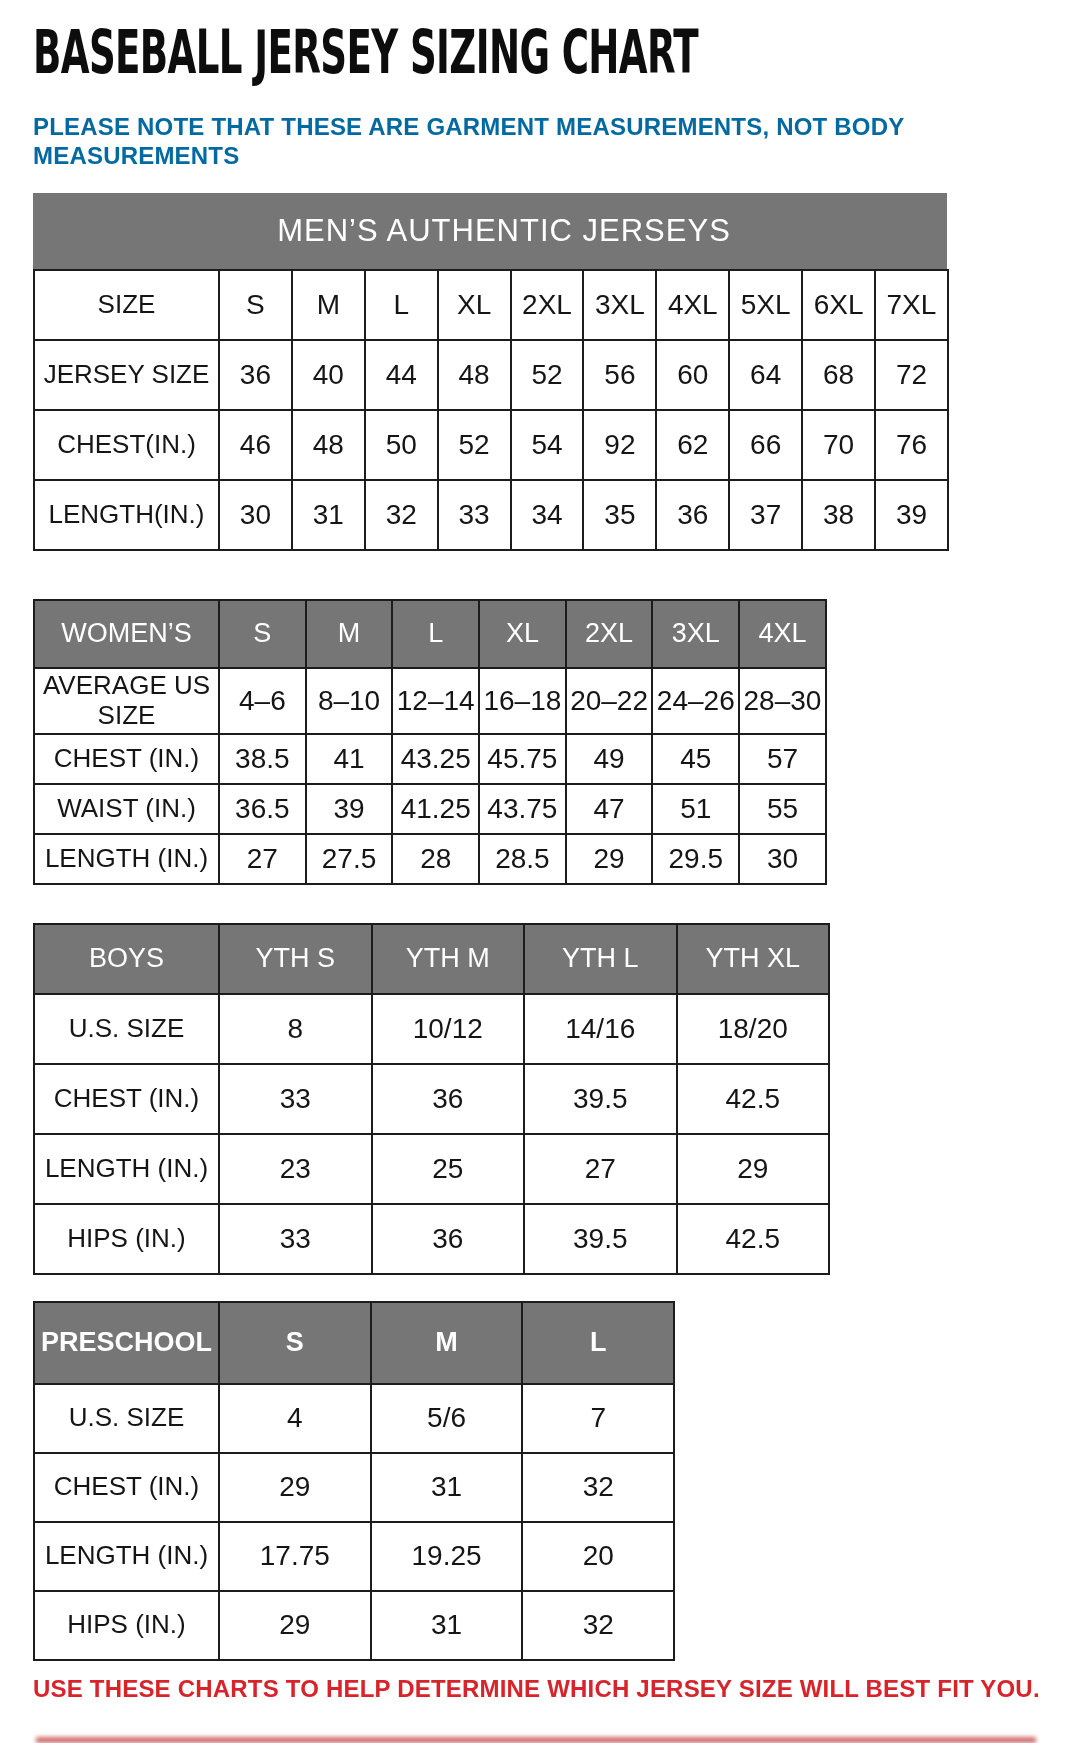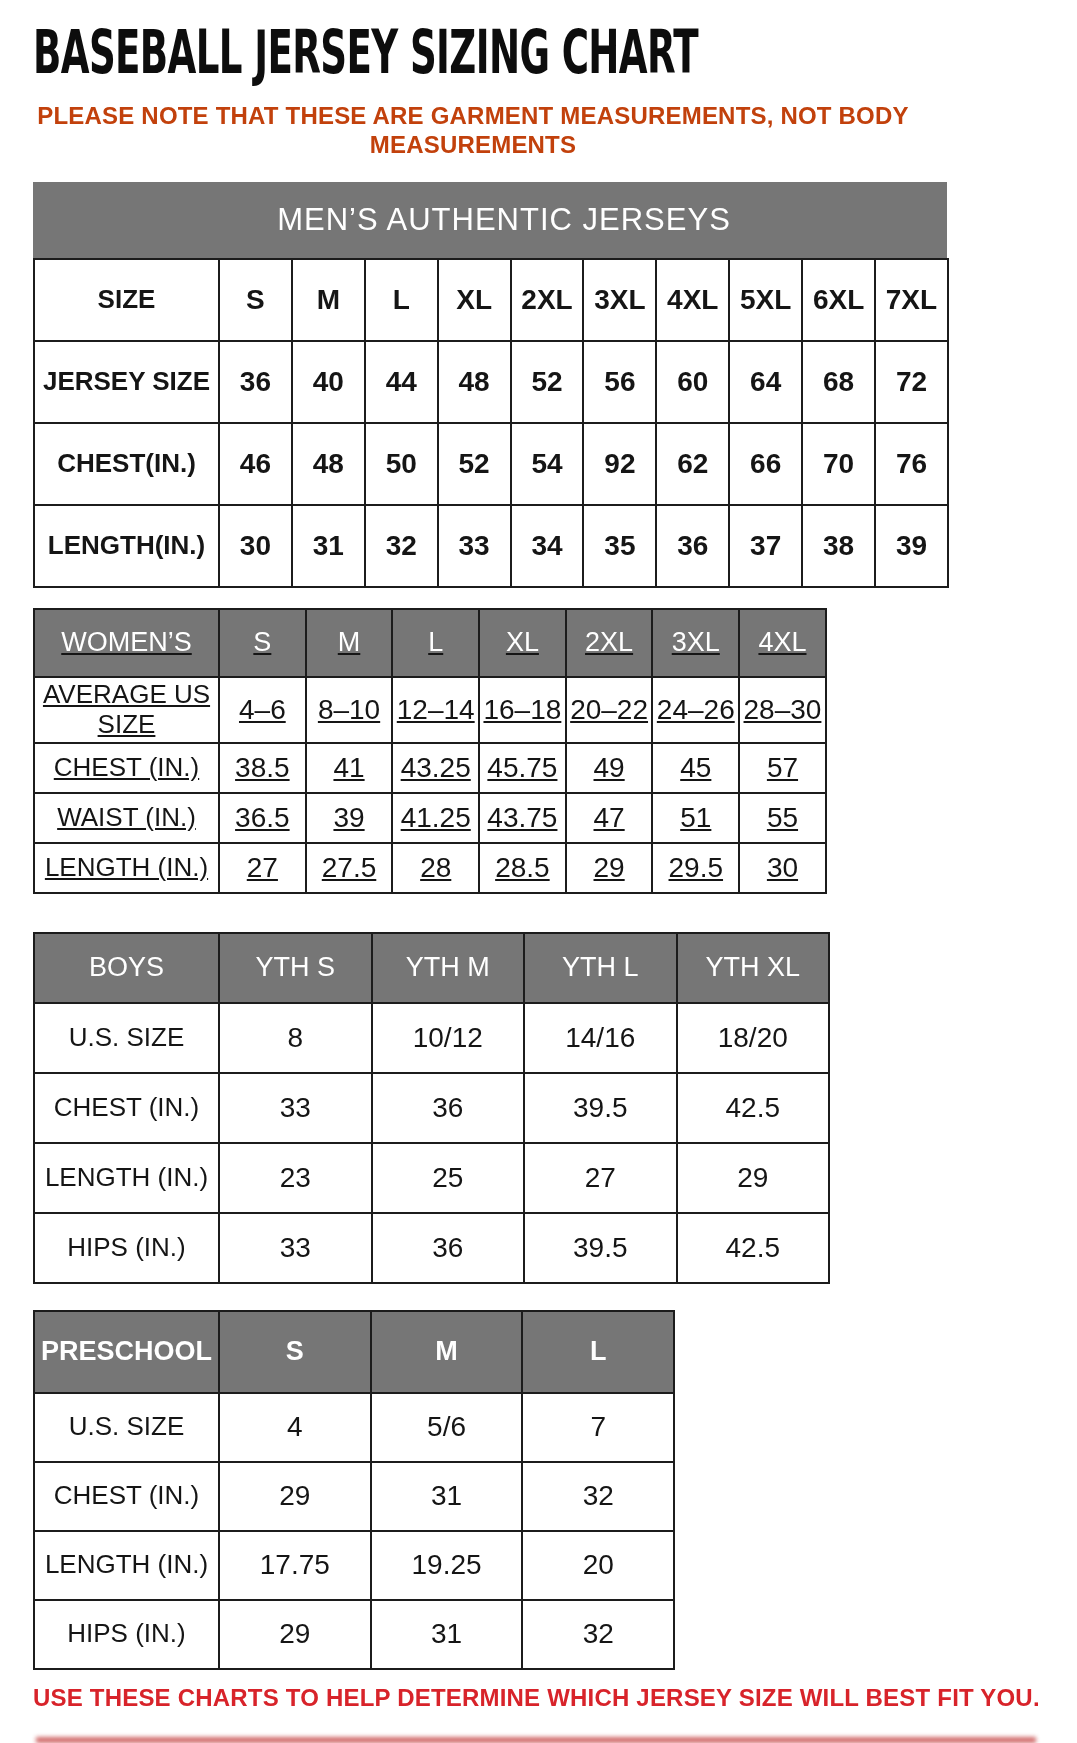--- a/index.html
+++ b/index.html
@@ -17,28 +17,27 @@
     font-weight: bold;
     font-size: 60px;
     line-height: 1.02;
     letter-spacing: -1px;
     color: #0d0d0d;
     white-space: nowrap;
     transform: scaleX(0.62);
     transform-origin: left top;
   }
   .note {
-    margin-top: 18px;
+    margin-top: 29px;
     max-width: 880px;
-    color: #c2410c;
+    color: #0369a1;
     font-size: 24px;
     font-weight: bold;
     line-height: 1.22;
     letter-spacing: 0.2px;
-    text-align: center;
   }
 
   .band {
     margin-top: 22px;
     width: 914px; height: 76px;
     background: #767676;
     color: #ffffff;
     font-size: 31px;
     letter-spacing: 1px;
     display: flex; align-items: center; justify-content: center; padding-left: 28px;
@@ -54,22 +53,22 @@
     overflow: hidden;
   }
   td.lbl { font-size: 26px; line-height: 1.15; }
   tr.hdr td {
     background: #767676;
     color: #ffffff;
     font-size: 27px;
   }
 
   .mens-tbl       { width: 914px; }
-  .mens-tbl td    { height: 82px; font-weight: bold; }
-  .womens-tbl     { width: 792px; margin-top: 20px; text-decoration: underline; }
+  .mens-tbl td    { height: 70px; }
+  .womens-tbl     { width: 792px; margin-top: 48px; }
   .womens-tbl td  { height: 50px; }
   .womens-tbl tr.hdr td { height: 68px; }
   .boys-tbl       { width: 795px; margin-top: 38px; padding-left: 39px; }
   .boys-tbl td    { height: 70px; }
   .preschool-tbl  { width: 640px; margin-top: 26px; }
   .preschool-tbl td { height: 69px; }
   .preschool-tbl tr.hdr td { height: 82px; font-weight: bold; }
 
   .footer {
     margin-top: 14px;

